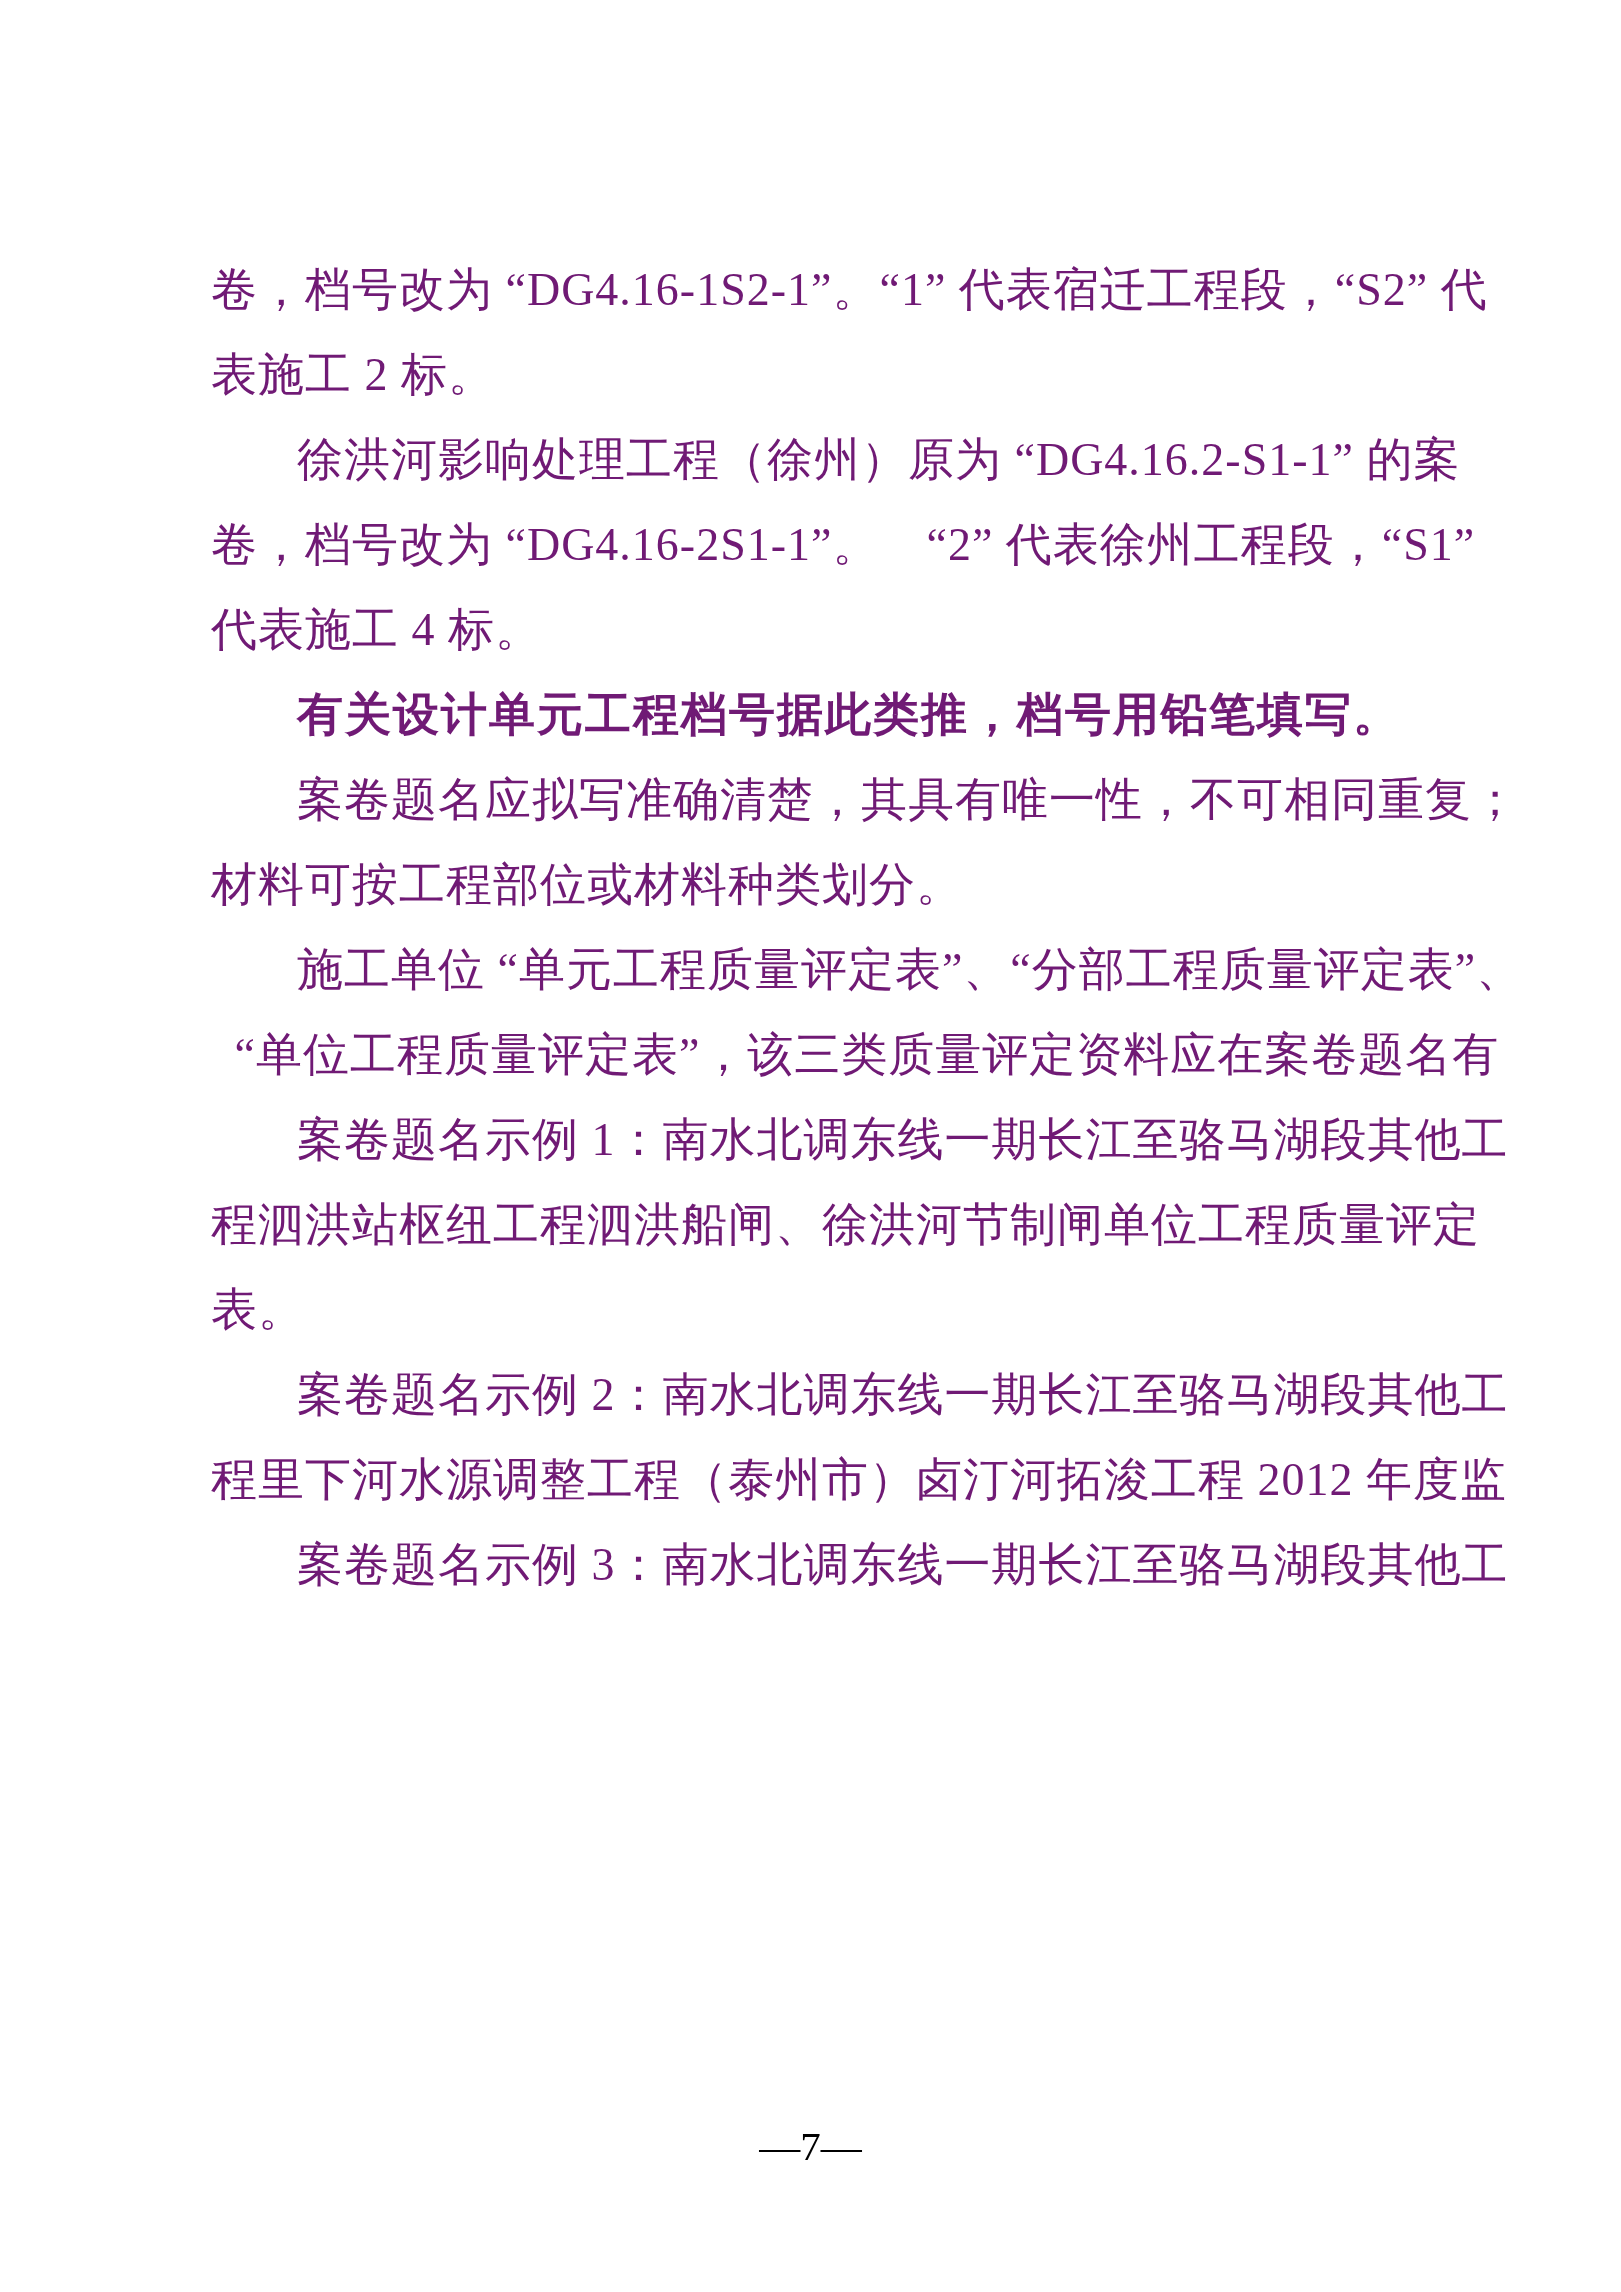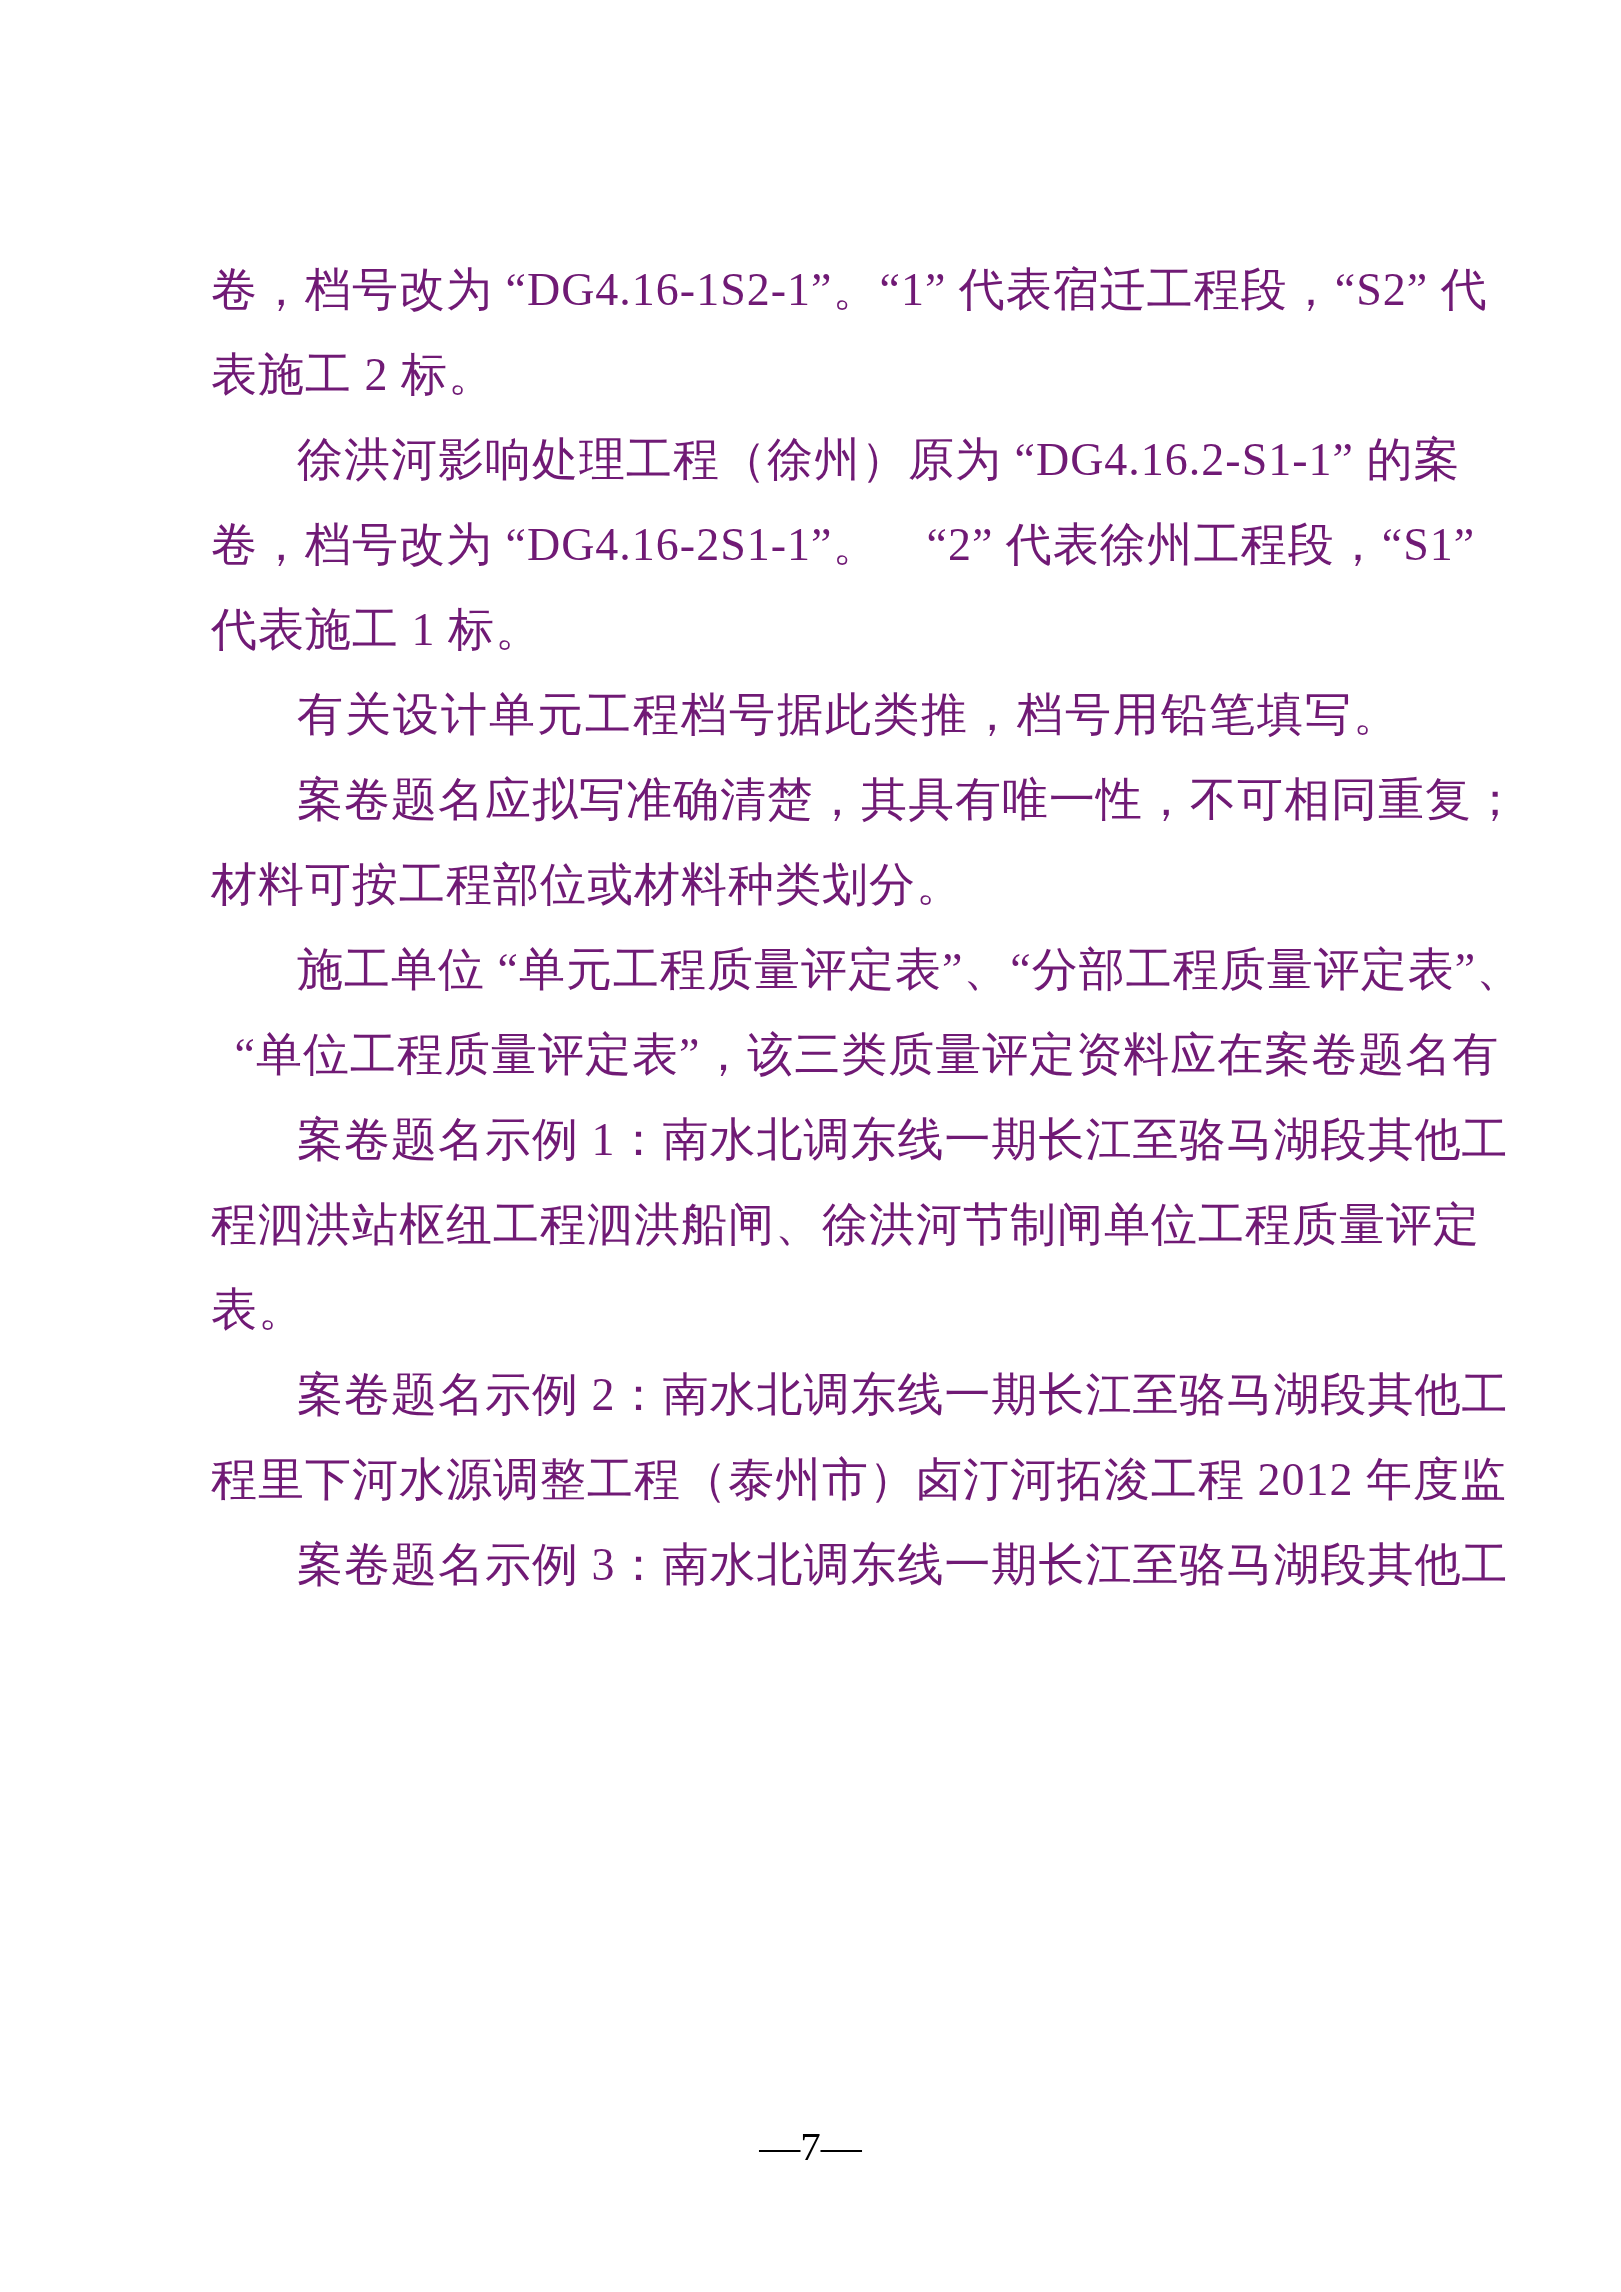--- a/index.html
+++ b/index.html
@@ -25,42 +25,42 @@
   .line {
     height: 85px;
     line-height: 85px;
     font-size: 46px;
     letter-spacing: 1px;
     white-space: pre;
     color: #701a75;
   }
   .line.indent { padding-left: 86px; }
   .line.hang   { padding-left: 23.5px; text-align: center; }
-  .line.bold   { font-weight: 400; letter-spacing: 2px; }
+  .line.bold   { font-weight: 700; letter-spacing: 2px; }
   .footer {
     position: absolute;
     top: 2117px;
     left: 0;
     width: 100%;
     text-align: center;
     font-size: 41px;
     line-height: 59px;
     color: #000000;
   }
 </style>
 </head>
 <body>
 
 <div class="page">
   <div class="content">
     <div class="line">卷，档号改为 “DG4.16-1S2-1”。“1” 代表宿迁工程段，“S2” 代</div>
     <div class="line">表施工 2 标。</div>
     <div class="line indent">徐洪河影响处理工程（徐州）原为 “DG4.16.2-S1-1” 的案</div>
     <div class="line">卷，档号改为 “DG4.16-2S1-1”。　“2” 代表徐州工程段，“S1”</div>
-    <div class="line">代表施工 1 标。</div>
+    <div class="line">代表施工 4 标。</div>
     <div class="line indent bold">有关设计单元工程档号据此类推，档号用铅笔填写。</div>
     <div class="line indent">案卷题名应拟写准确清楚，其具有唯一性，不可相同重复；</div>
     <div class="line">材料可按工程部位或材料种类划分。</div>
     <div class="line indent">施工单位 “单元工程质量评定表”、“分部工程质量评定表”、</div>
     <div class="line hang">“单位工程质量评定表”，该三类质量评定资料应在案卷题名有</div>
     <div class="line indent">案卷题名示例 1：南水北调东线一期长江至骆马湖段其他工</div>
     <div class="line">程泗洪站枢纽工程泗洪船闸、徐洪河节制闸单位工程质量评定</div>
     <div class="line">表。</div>
     <div class="line indent">案卷题名示例 2：南水北调东线一期长江至骆马湖段其他工</div>
     <div class="line">程里下河水源调整工程（泰州市）卤汀河拓浚工程 2012 年度监</div>

